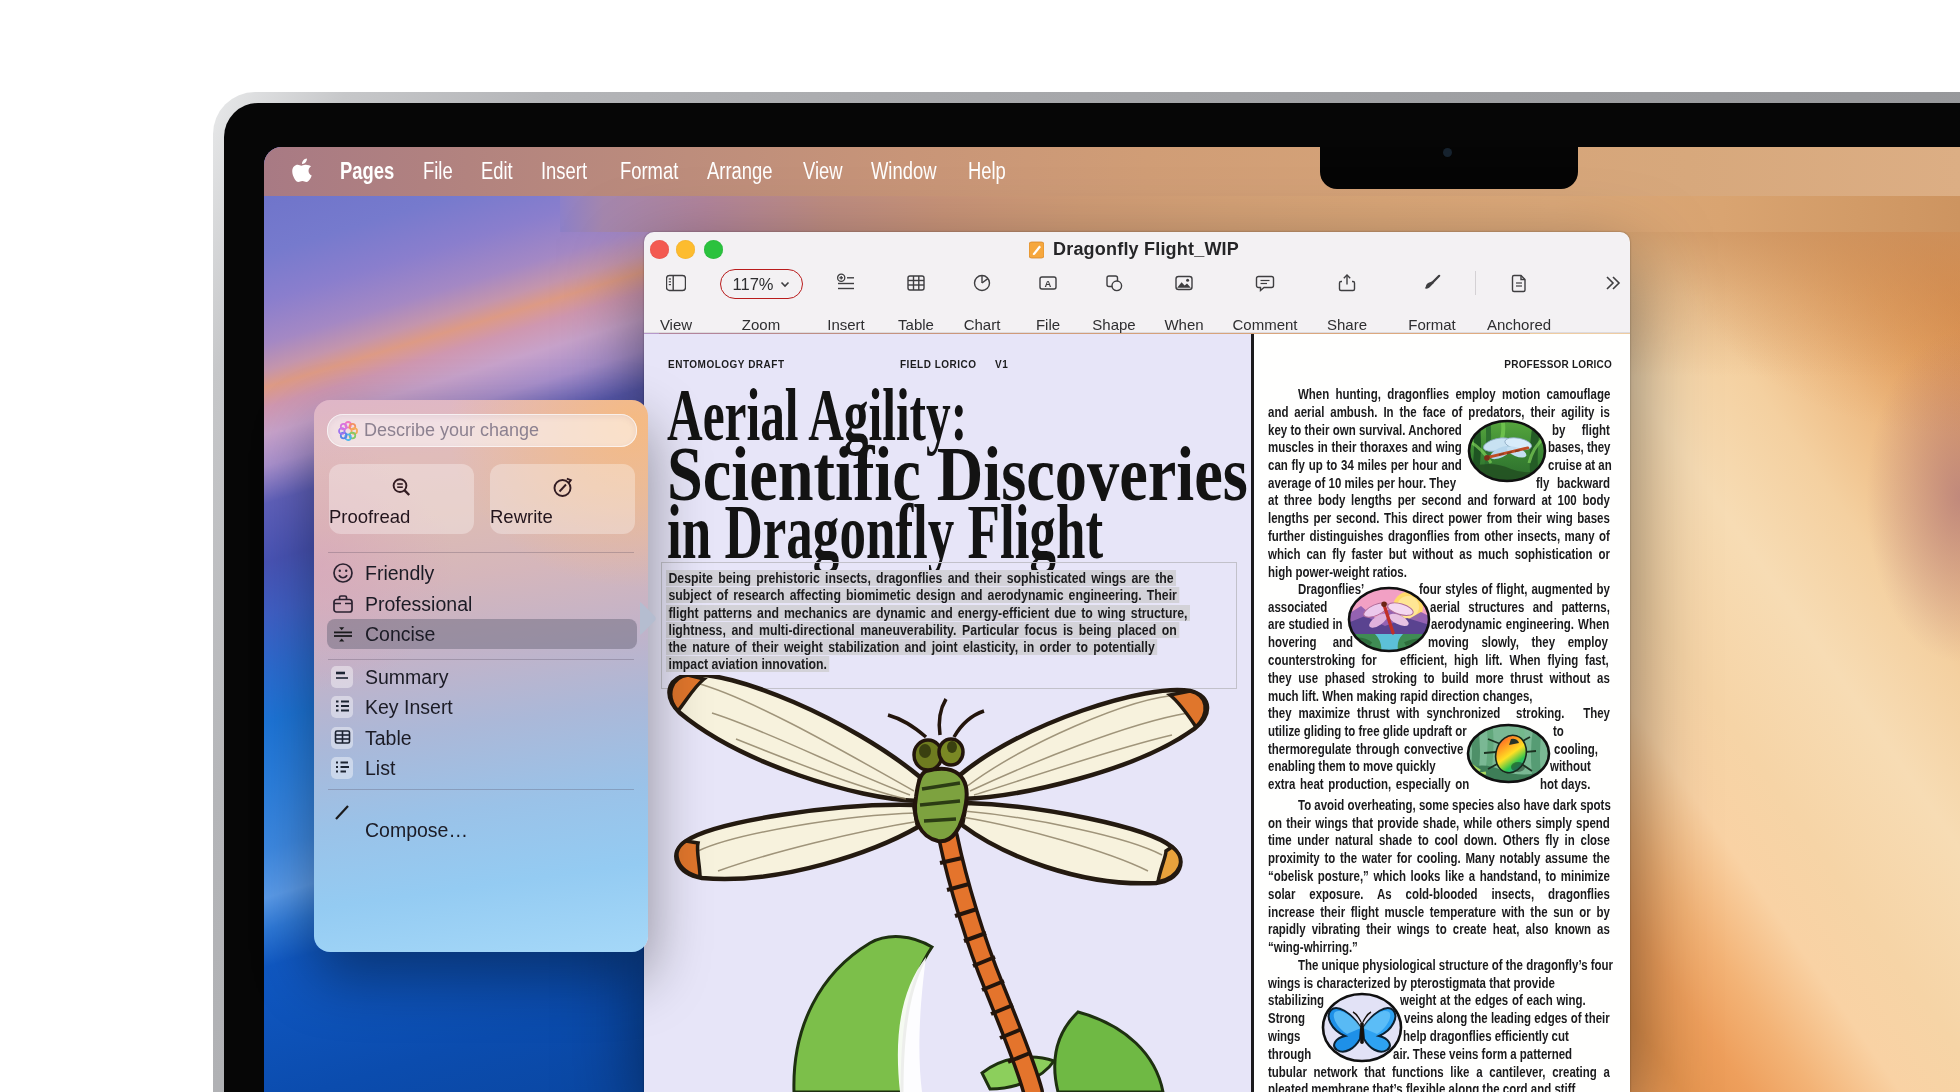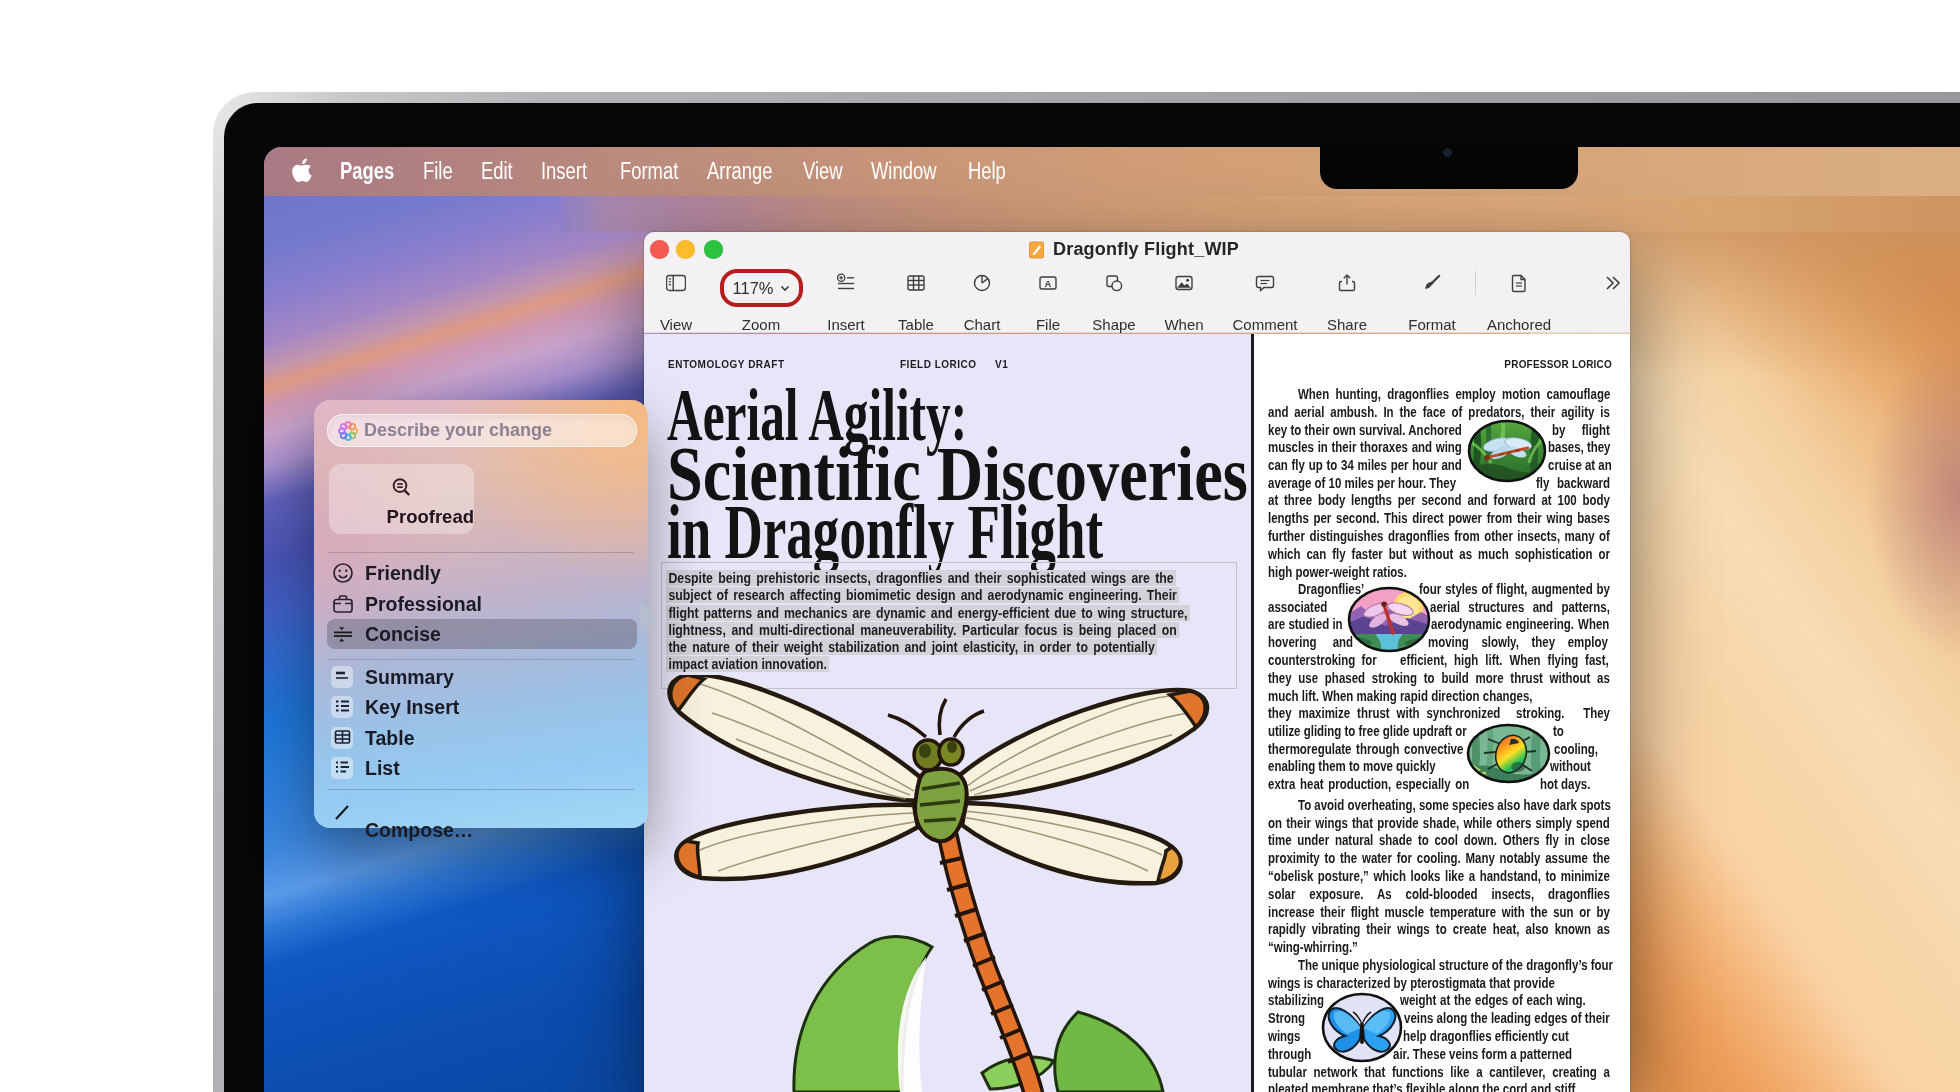--- a/index.html
+++ b/index.html
@@ -39,53 +39,53 @@
 #cam { position:absolute; left:1443px; top:148px; width:9px; height:9px; border-radius:50%; background:#16222e; }
 
 #win { position:absolute; left:644px; top:232px; width:986px; height:860px; border-radius:10px 10px 0 0; overflow:hidden;
   box-shadow:0 30px 80px rgba(0,0,0,0.5), 0 0 2px rgba(0,0,0,0.4); }
 #chrome { position:absolute; left:0; top:0; width:986px; height:101px; background:#f3f1f3; border-bottom:1px solid #dedbde; }
 .tlight { position:absolute; top:8px; width:19px; height:19px; border-radius:50%; }
 #title { position:absolute; top:7px; left:380px; height:20px; font-size:18px; letter-spacing:0.2px; font-weight:bold; color:#252527; }
 #ticon { position:absolute; top:9px; left:385px; width:15px; height:18px; }
 .ti { position:absolute; top:41px; }
 .tl { position:absolute; top:84px; width:90px; text-align:center; font-size:15px; color:#2e2e30; }
-.zbox { position:absolute; left:76px; top:37px; width:83px; height:38px; border:4px solid #b91c1c; border-radius:17px;
+.zbox { position:absolute; left:76px; top:37px; width:83px; height:30px; border:1px solid #b91c1c; border-radius:17px;
   display:flex; align-items:center; justify-content:center; font-size:16.5px; color:#2e2e30; }
 .tsep { position:absolute; left:831px; top:39px; width:1px; height:24px; background:#d4d1d4; }
 #lpage { position:absolute; left:0; top:102px; width:607px; height:758px; background:#e7e5f8; }
 #pgap { position:absolute; left:607px; top:102px; width:3px; height:758px; background:#1b1b1d; }
 #rpage { position:absolute; left:610px; top:102px; width:376px; height:758px; background:#fffffe; }
 .kick { position:absolute; font-size:10px; font-weight:bold; letter-spacing:0.5px; color:#1c1c1e; top:127px; }
 .h1l { position:absolute; left:23px; font-family:"Liberation Serif",serif; font-weight:bold; line-height:1em; color:#131313;
   transform:scaleX(var(--sx)); transform-origin:0 0; white-space:nowrap; }
 #selbox { position:absolute; left:17px; top:330px; width:576px; height:127px; border:1px solid #c2c1ca; }
 .sl { position:absolute; font-size:15px; font-weight:bold; line-height:16px; color:#1d1d1f; white-space:nowrap;
   text-align:justify; text-align-last:justify; transform:scaleX(0.82); transform-origin:0 0; background:#d3d2d8; padding:0 3px; }
 .slr { text-align-last:left; background:#d3d2d8; }
 .rl { position:absolute; font-size:15.5px; font-weight:bold; line-height:18px; color:#1a1a1c; white-space:nowrap;
   text-align:justify; text-align-last:justify; transform:scaleX(0.74); transform-origin:0 0; }
 .rg { text-align-last:left; }
 .ov { position:absolute; }
 #prof { position:absolute; right:18px; top:127px; font-size:10px; font-weight:bold; letter-spacing:0.2px; color:#1c1c1e; }
 
-#popup { position:absolute; left:314px; top:400px; width:334px; height:428px; border-radius:16px;
+#popup { position:absolute; left:314px; top:400px; width:334px; height:552px; border-radius:16px;
   background:
    radial-gradient(260px 230px at 96% 4%, rgba(246,186,128,0.95), rgba(246,186,128,0) 72%),
    radial-gradient(200px 180px at 0% 30%, rgba(214,160,190,0.55), rgba(214,160,190,0) 70%),
    linear-gradient(172deg,#dfb6c8 0%,#e0bcba 12%,#ddbcb4 22%,#d5b6bb 33%,#c3b3c8 45%,#abb8d8 58%,#9ac2e8 72%,#94cbf2 85%,#a5d8f8 100%);
-  box-shadow:0 25px 60px rgba(0,0,0,0.4);font-weight:bold; }
+  box-shadow:0 25px 60px rgba(0,0,0,0.4); }
 #ptail { position:absolute; left:640px; top:598px; width:26px; height:40px; overflow:hidden; }
 #ptail i { position:absolute; left:-13px; top:8px; width:25px; height:25px; background:#b5bdd0; transform:rotate(45deg); border-radius:4px; }
 #pfield { position:absolute; left:13px; top:14px; width:310px; height:33px; border-radius:16px;
   background:rgba(255,255,255,0.55); box-shadow:inset 0 0 0 1px rgba(255,255,255,0.65), inset 0 2px 6px rgba(120,80,120,0.12); }
 #pfield span { position:absolute; left:37px; top:6px; font-size:18px; color:#8c8190; }
 #spark { position:absolute; left:10px; top:6px; }
 .pbtn { position:absolute; top:64px; width:145px; height:70px; border-radius:12px; background:rgba(255,255,255,0.32); }
-.pbl { position:absolute; top:42px; width:100%; text-align:right; font-size:18.5px; color:#22141c; }
+.pbl { position:absolute; top:42px; width:100%; text-align:left; font-size:18.5px; color:#22141c; }
 .pbi { position:absolute; left:50%; margin-left:-11px; top:13px; }
 .pdiv { position:absolute; left:14px; width:306px; height:1px; background:rgba(80,70,90,0.28); }
 .tile { position:absolute; left:17px; width:22px; height:22px; border-radius:5px; background:rgba(255,255,255,0.42); }
 .pic { position:absolute; left:18px; }
 .prt { position:absolute; left:51px; font-size:19.5px; color:#1b1b25; height:26px; line-height:26px; }
 #hilite { position:absolute; left:13px; top:219px; width:310px; height:30px; border-radius:8px; background:rgba(112,107,126,0.52); }
 </style></head><body>
 <div id="alu"></div>
 <div id="bezel"></div>
 <div id="screen">
@@ -456,20 +456,28 @@
     </div>
   <div class="pbtn" style="left:15px">
       <svg class="pbi" width="22" height="22" viewBox="0 0 22 22">
         <circle cx="9" cy="8.6" r="6.4" fill="none" stroke="#331c22" stroke-width="1.9"></circle>
         <line x1="13.6" y1="13.4" x2="18.2" y2="18" stroke="#331c22" stroke-width="2.4"></line>
         <line x1="6.2" y1="7" x2="11.8" y2="7" stroke="#331c22" stroke-width="1.6"></line>
         <line x1="6.2" y1="10.2" x2="11.8" y2="10.2" stroke="#331c22" stroke-width="1.6"></line>
       </svg>
       <div class="pbl">Proofread</div>
     </div>
+  <div class="pbtn" style="left:176px">
+      <svg class="pbi" width="22" height="22" viewBox="0 0 22 22">
+        <circle cx="10.5" cy="11" r="8" fill="none" stroke="#331c22" stroke-width="1.9"></circle>
+        <line x1="7.5" y1="14.5" x2="14" y2="7.5" stroke="#331c22" stroke-width="1.9"></line>
+        <path d="M14.8 1.6 l4 1.6 -2.6 3.4" fill="none" stroke="#331c22" stroke-width="1.9"></path>
+      </svg>
+      <div class="pbl">Rewrite</div>
+    </div>
   <div class="pdiv" style="top:152px"></div>
   <div id="hilite"></div>
   <div class="pdiv" style="top:259px"></div>
   <div class="pdiv" style="top:389px"></div>
 <svg class="pic" style="top:162px" width="22" height="22" viewBox="0 0 22 22">
       <circle cx="11" cy="11" r="9" fill="none" stroke="#2b2230" stroke-width="1.7"></circle>
       <circle cx="7.8" cy="8.8" r="1.2" fill="#2b2230"></circle>
       <circle cx="14.2" cy="8.8" r="1.2" fill="#2b2230"></circle>
       <path d="M7 13.2 a4.4 4.4 0 0 0 8 0" fill="none" stroke="#2b2230" stroke-width="1.7"></path>
     </svg>

